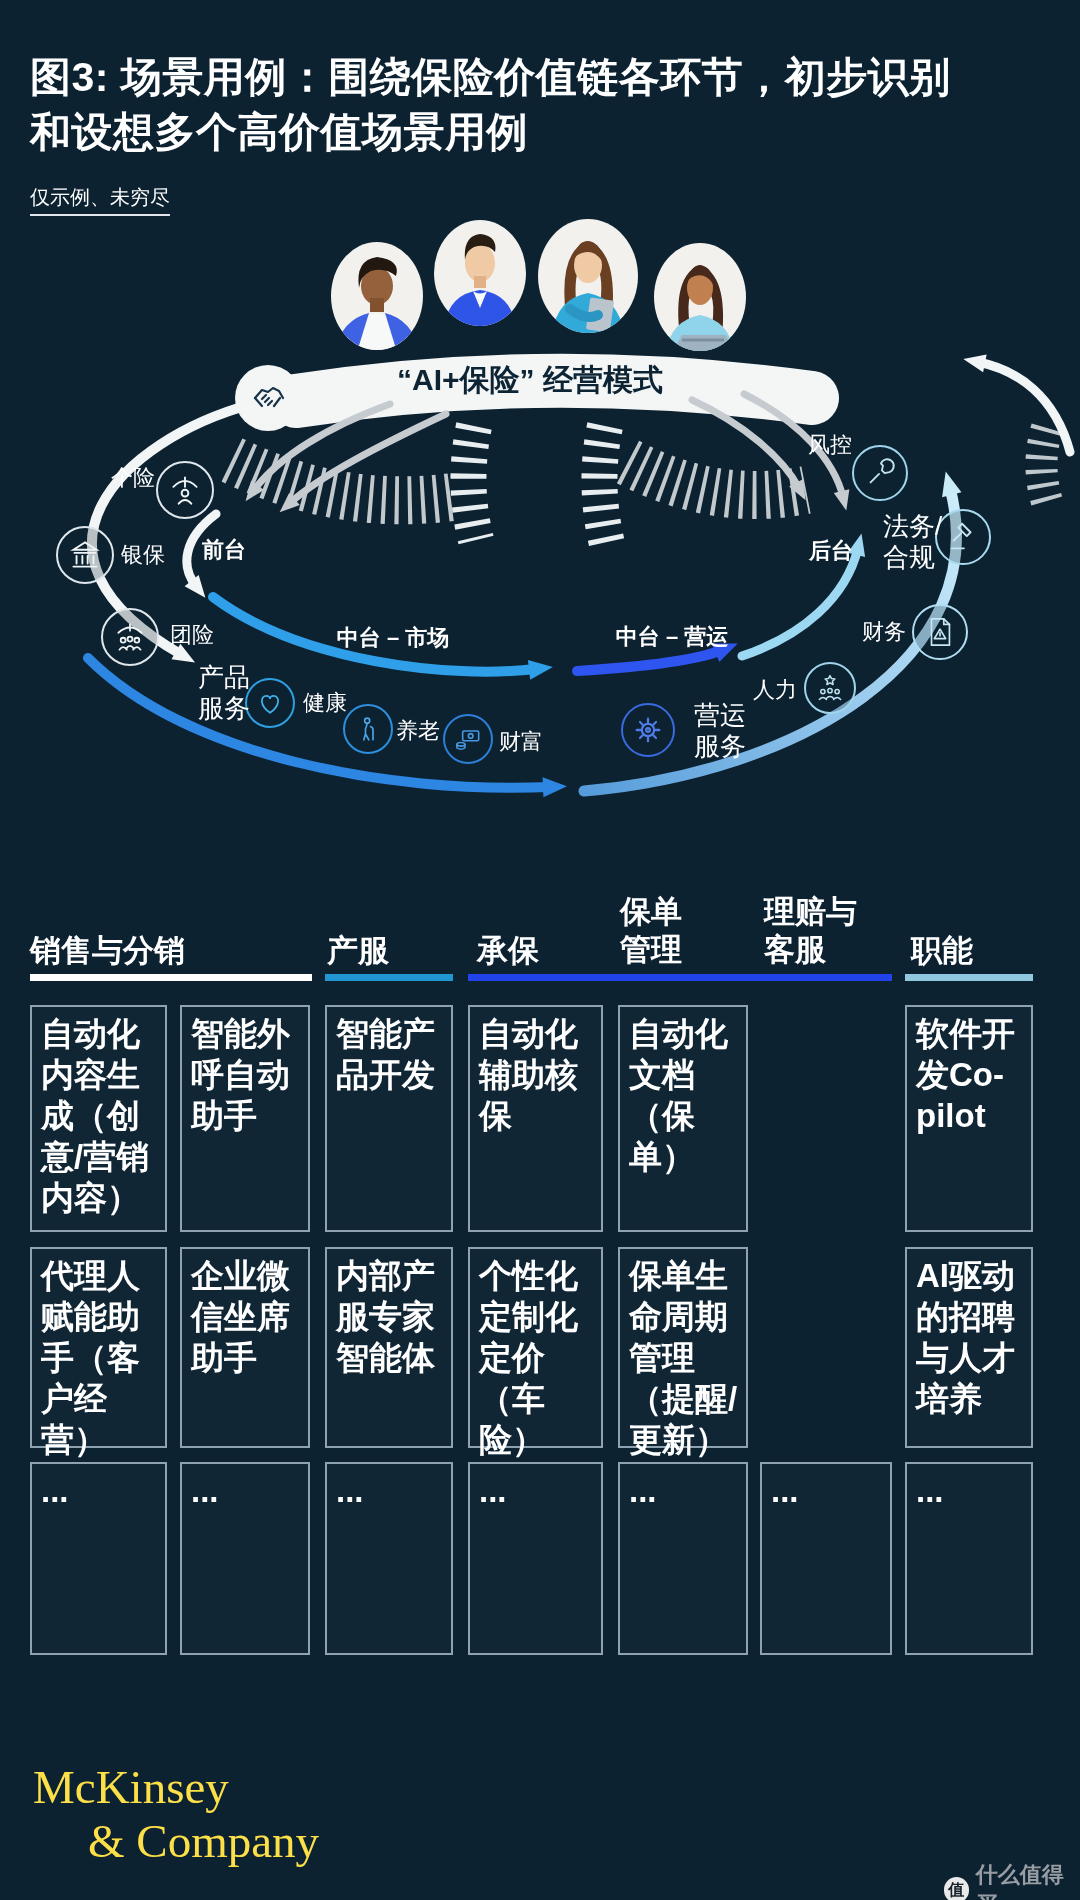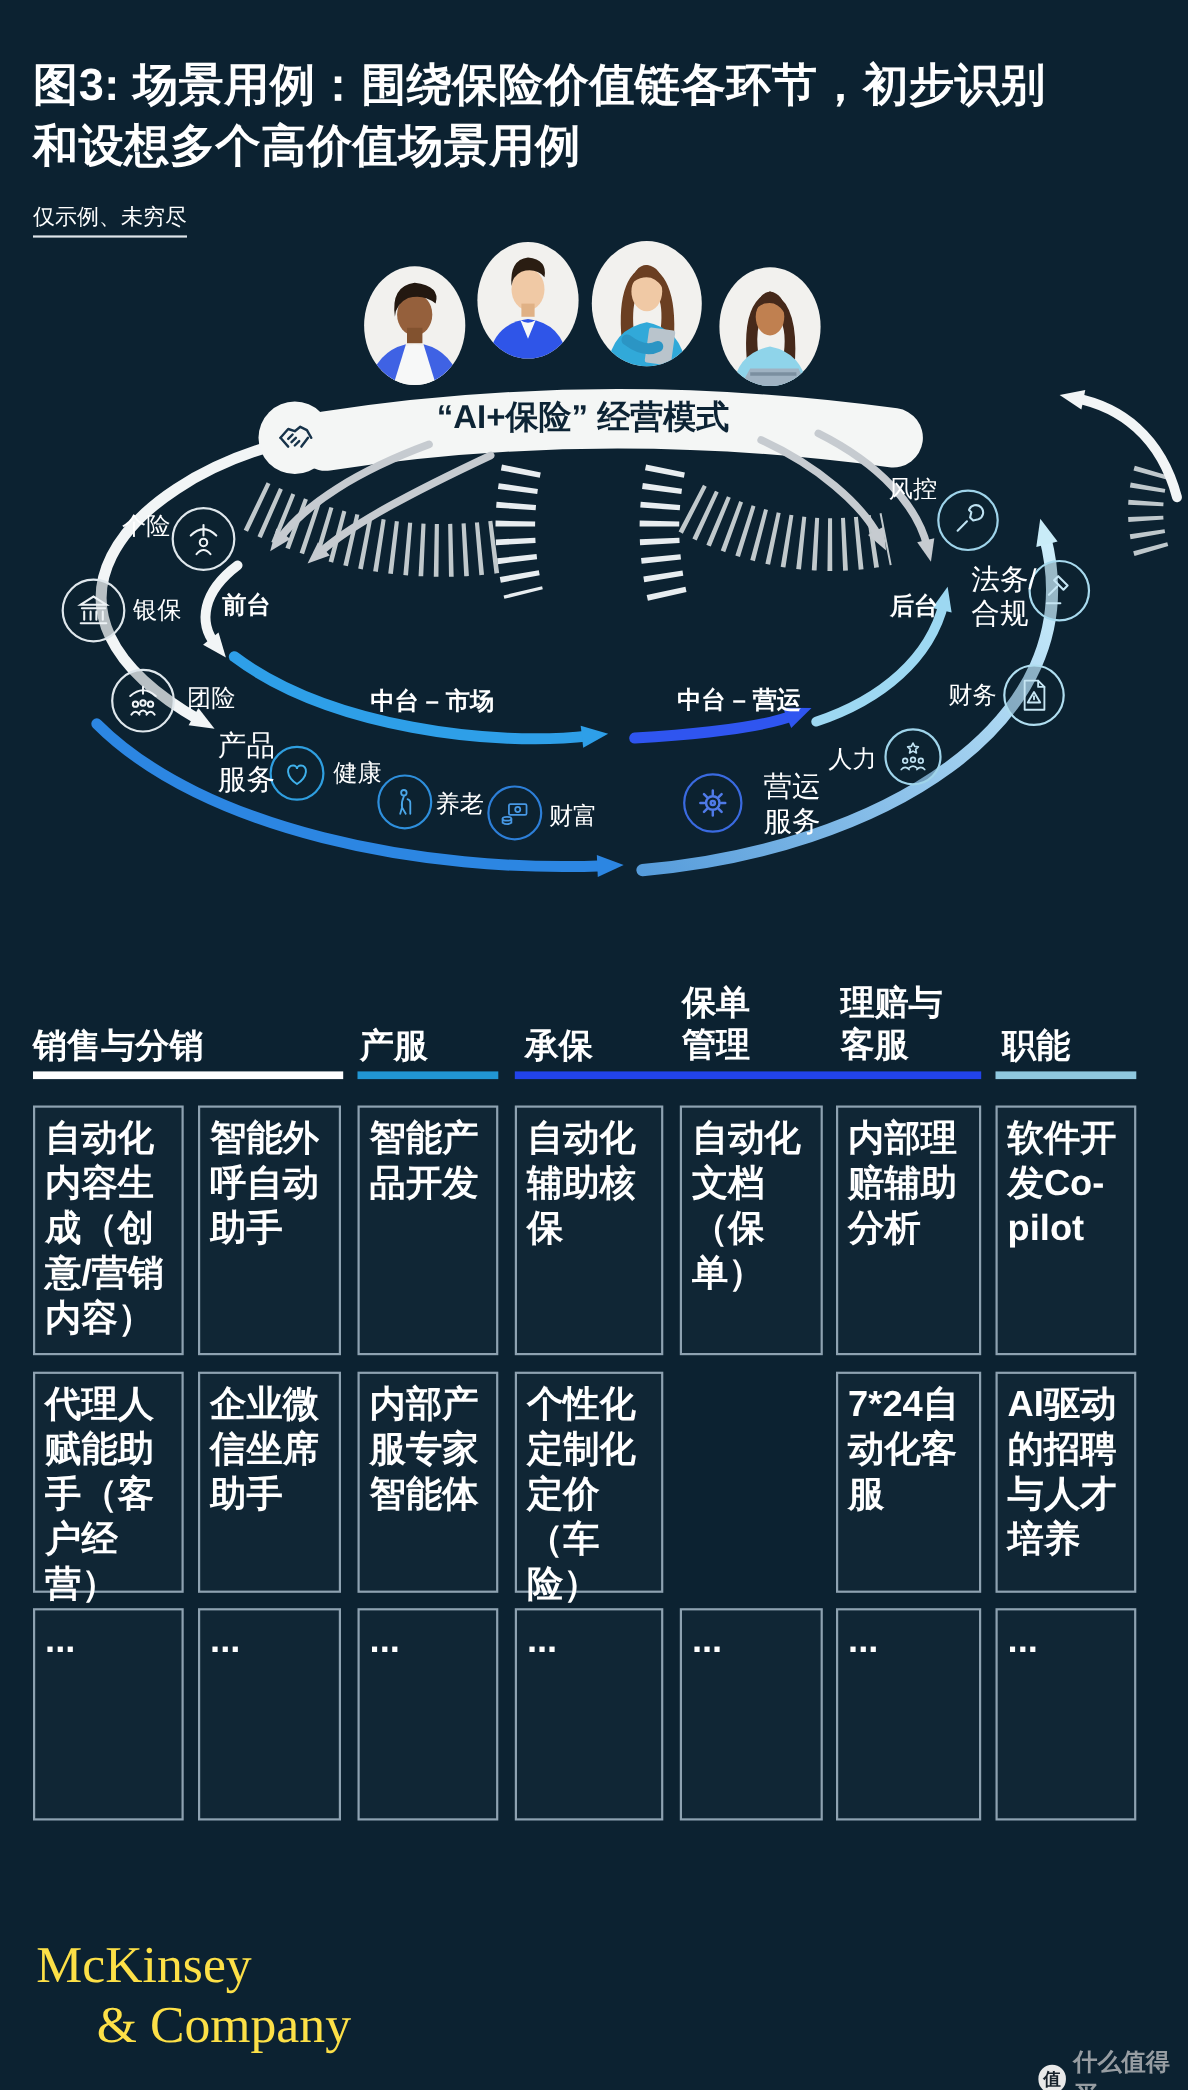--- a/index.html
+++ b/index.html
@@ -319,28 +319,27 @@
   <div class="ubar" style="left: 30px; width: 282px; background: rgb(255, 255, 255);"></div>
   <div class="ubar" style="left: 325px; width: 128px; background: rgb(33, 150, 211);"></div>
   <div class="ubar" style="left: 468px; width: 424px; background: rgb(34, 67, 234);"></div>
   <div class="ubar" style="left: 905px; width: 128px; background: rgb(143, 200, 223);"></div>
 
   <div class="cell" style="left:30px;top:1005px;width:137px;height:227px">自动化内容生成（创意/营销内容）</div>
   <div class="cell" style="left:325px;top:1005px;width:128px;height:227px">智能产品开发</div>
   <div class="cell" style="left:180px;top:1005px;width:130px;height:227px">智能外呼自动助手</div>
   <div class="cell" style="left:468px;top:1005px;width:135px;height:227px">自动化辅助核保</div>
   <div class="cell" style="left:618px;top:1005px;width:130px;height:227px">自动化文档（保单）</div>
-  <div class="cell" style="left:760px;top:1005px;width:132px;height:227px">内部理赔辅助分析</div>
   <div class="cell" style="left:905px;top:1005px;width:128px;height:227px">软件开发Co-pilot</div>
 
   <div class="cell" style="left:30px;top:1247px;width:137px;height:201px">代理人赋能助手（客户经营）</div>
   <div class="cell" style="left:325px;top:1247px;width:128px;height:201px">内部产服专家智能体</div>
   <div class="cell" style="left:180px;top:1247px;width:130px;height:201px">企业微信坐席助手</div>
   <div class="cell" style="left:468px;top:1247px;width:135px;height:201px">个性化定制化定价（车险）</div>
-  <div class="cell" style="left:760px;top:1247px;width:132px;height:201px">7*24自动化客服</div>
+  <div class="cell" style="left:618px;top:1247px;width:130px;height:201px">保单生命周期管理（提醒/更新）</div>
   <div class="cell" style="left:905px;top:1247px;width:128px;height:201px">AI驱动的招聘与人才培养</div>
 
   <div class="cell" style="left:30px;top:1462px;width:137px;height:193px">...</div>
   <div class="cell" style="left:180px;top:1462px;width:130px;height:193px">...</div>
   <div class="cell" style="left:325px;top:1462px;width:128px;height:193px">...</div>
   <div class="cell" style="left:468px;top:1462px;width:135px;height:193px">...</div>
   <div class="cell" style="left:618px;top:1462px;width:130px;height:193px">...</div>
   <div class="cell" style="left:760px;top:1462px;width:132px;height:193px">...</div>
   <div class="cell" style="left:905px;top:1462px;width:128px;height:193px">...</div>
 

